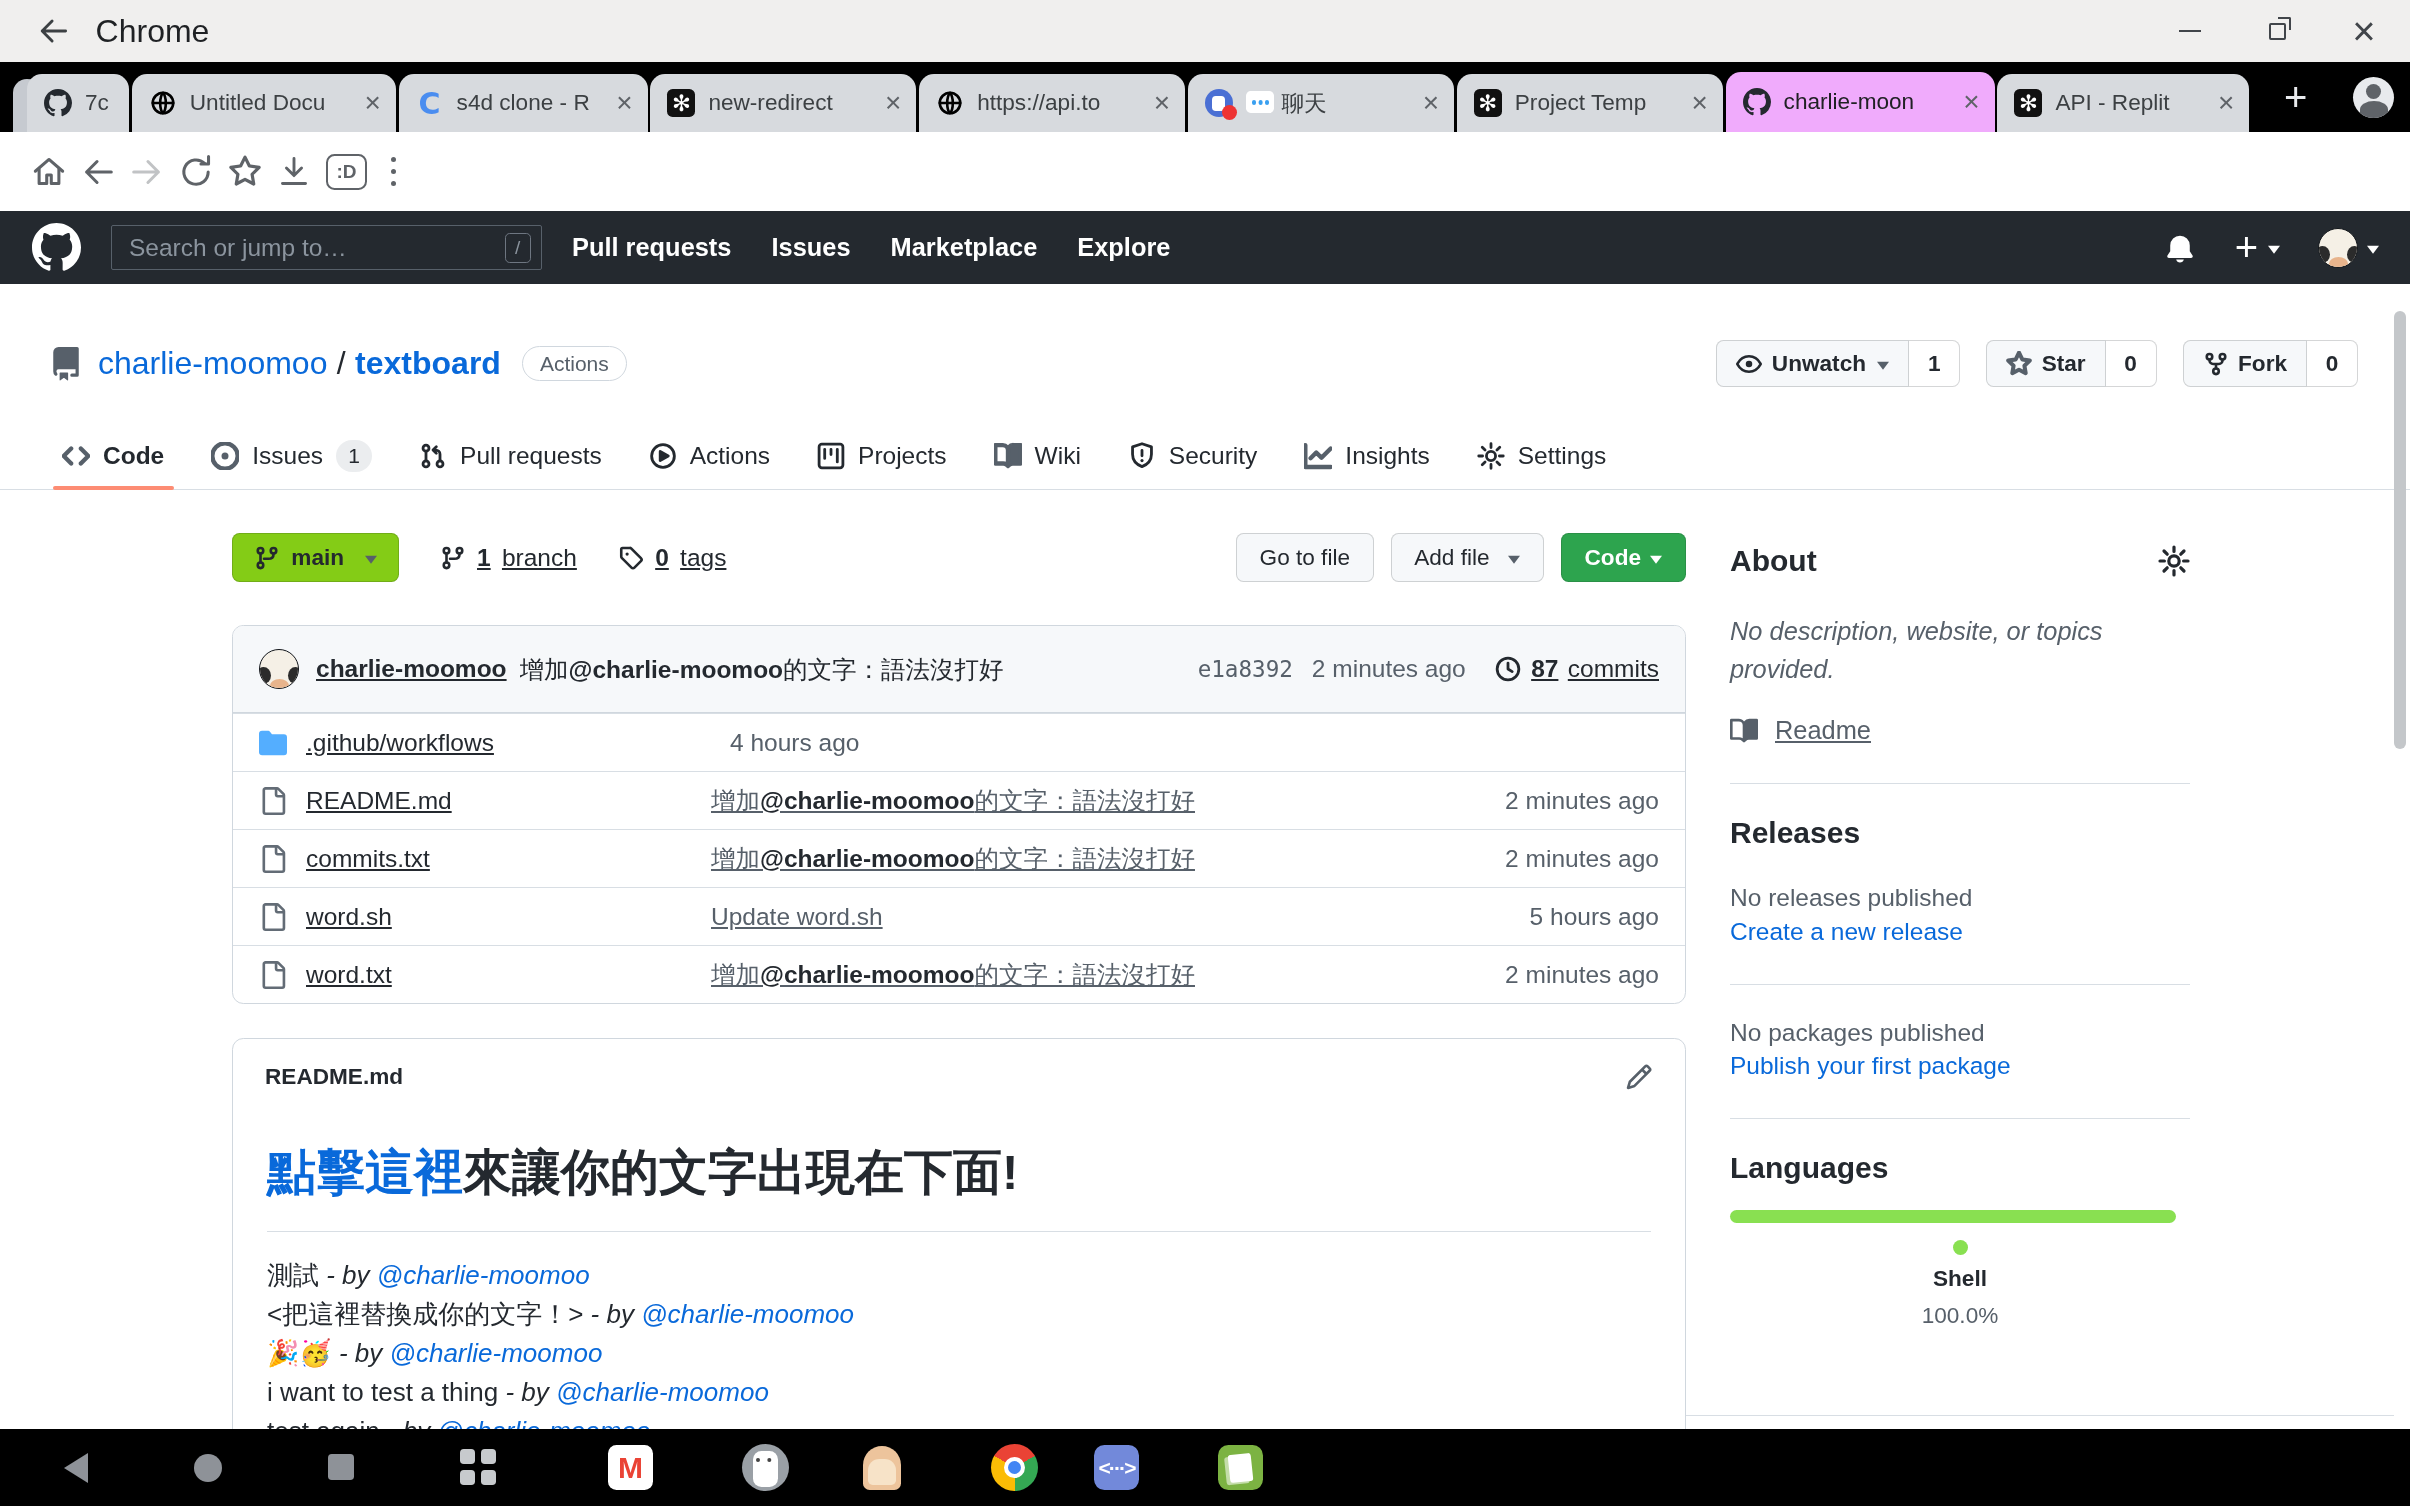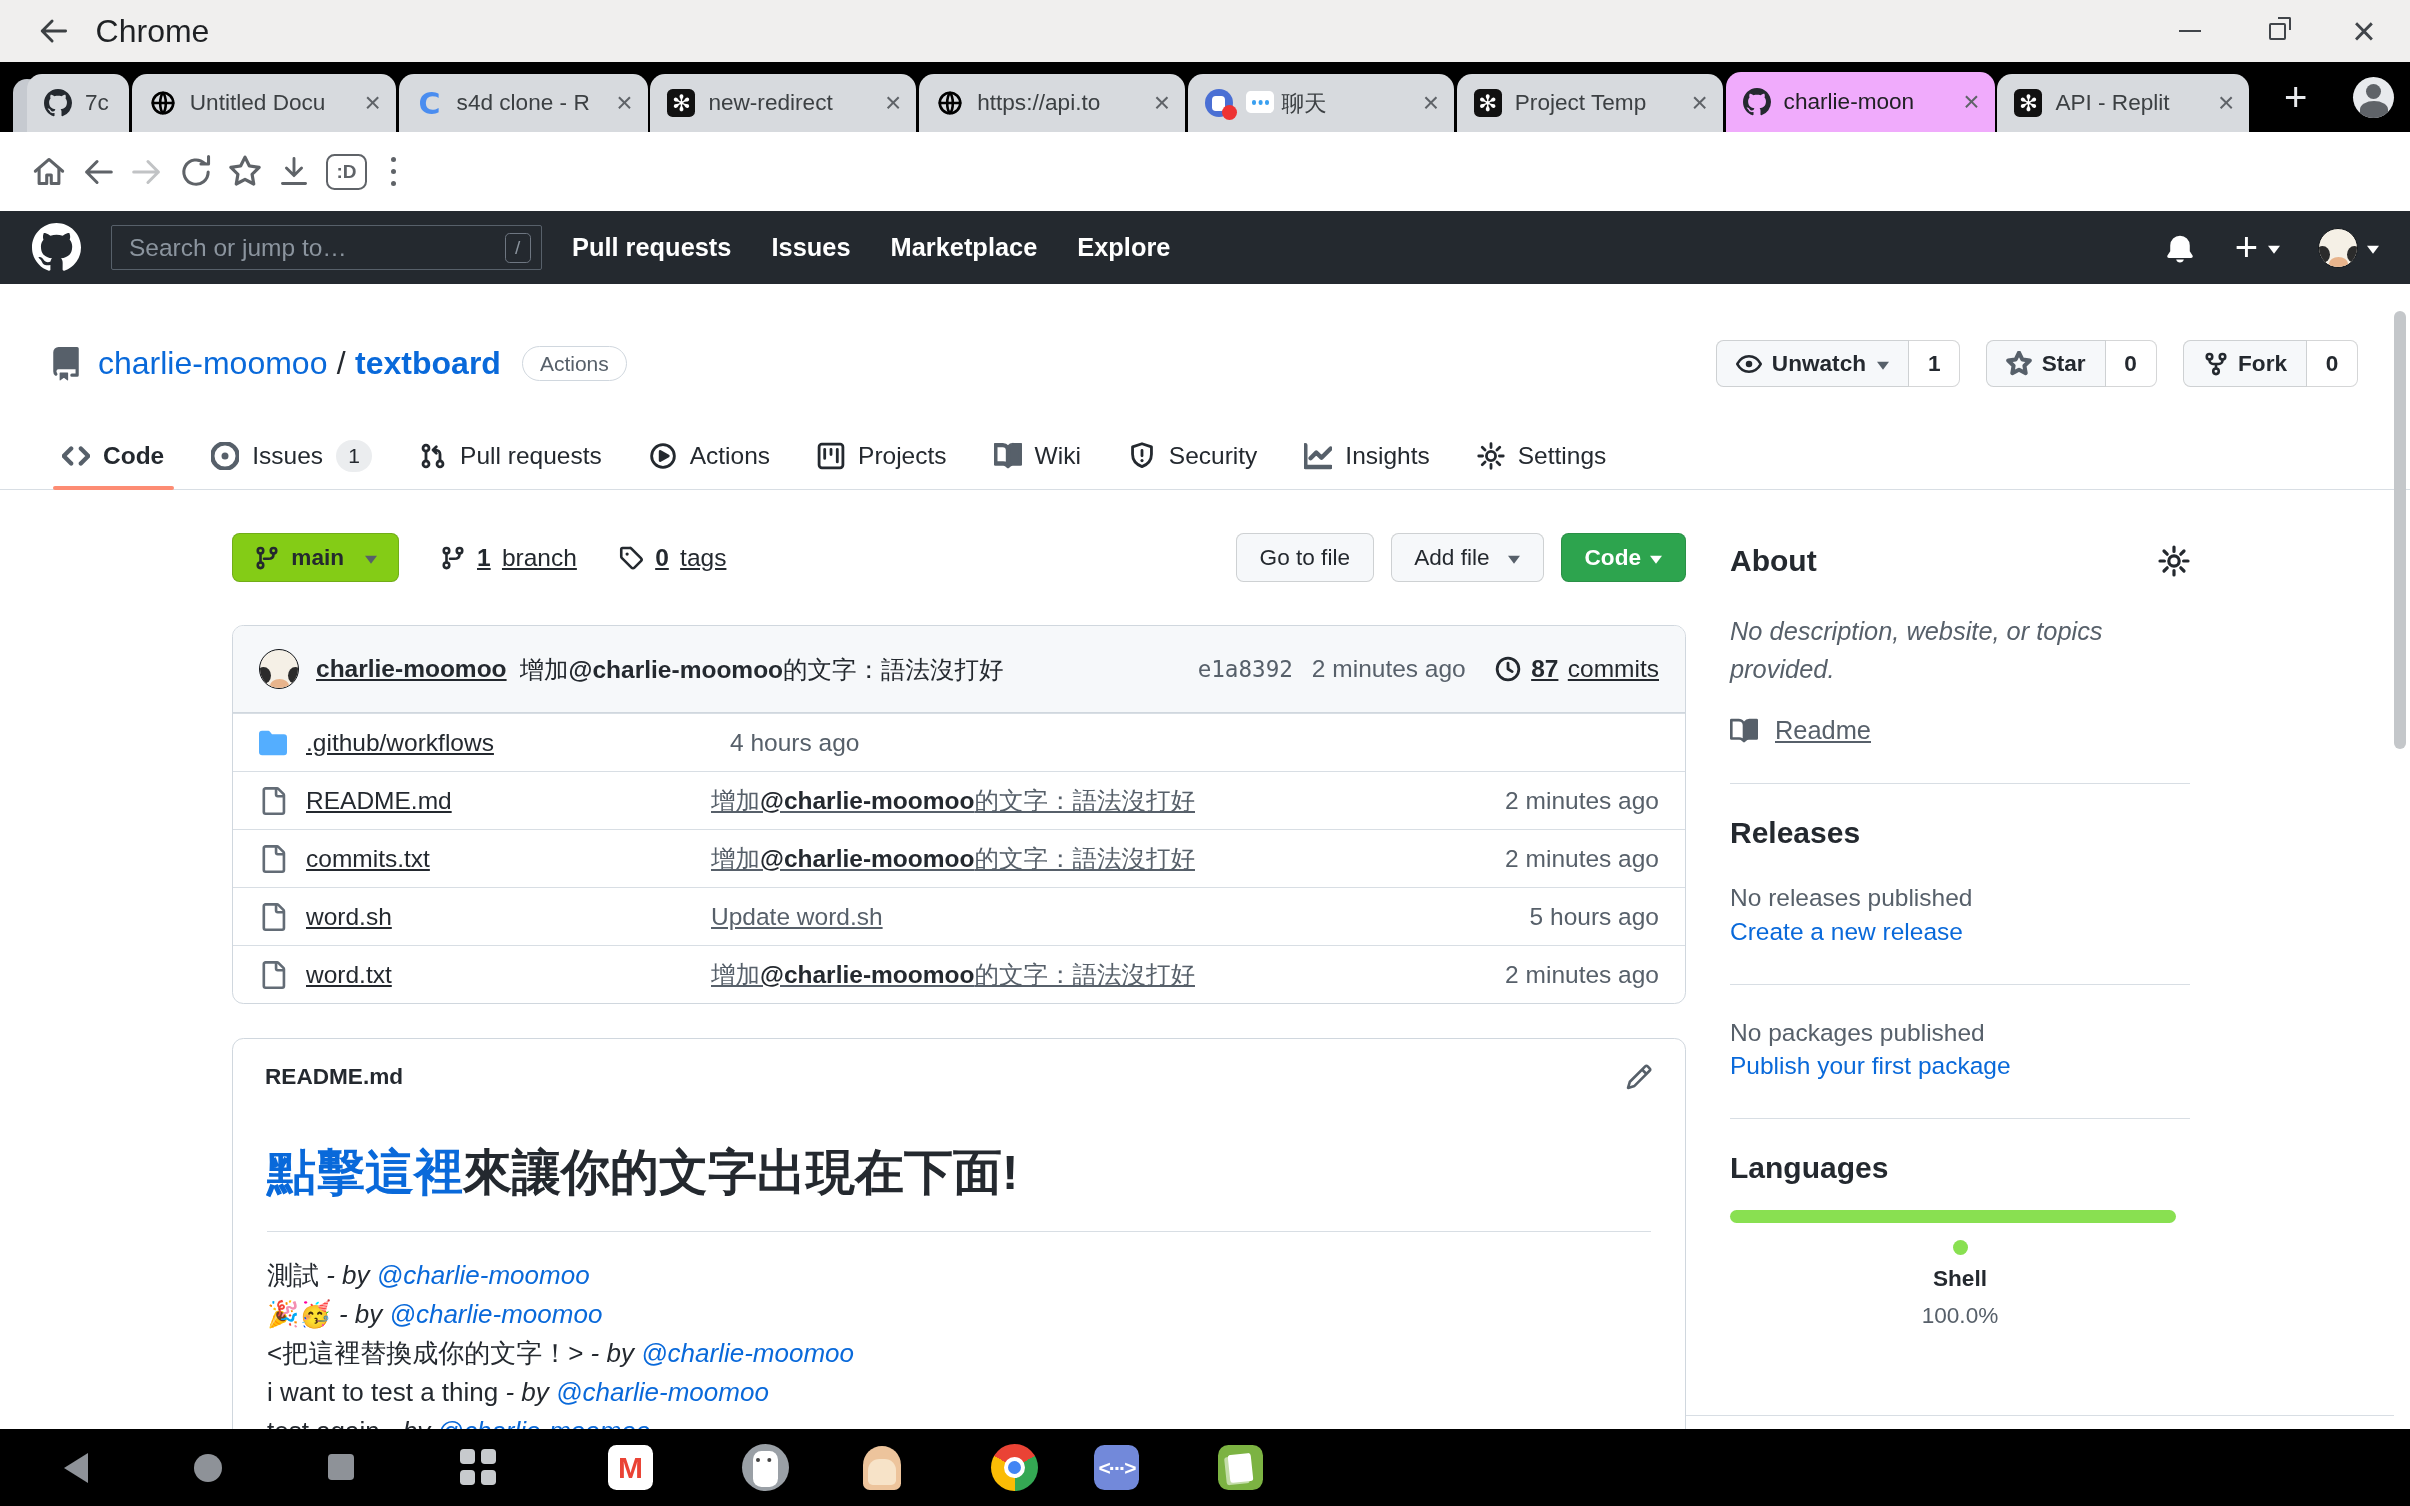--- a/index.html
+++ b/index.html
@@ -686,22 +686,22 @@
         <div class="rm-head">
           <span class="rm-title">README.md</span>
           <svg class="pencil" viewBox="0 0 16 16">
               <use href="#i-pencil"></use>
             </svg>
         </div>
         <div class="rm-body">
           <h1 class="rm-h1"><a href="#">點擊這裡</a><span>來讓你的文字出現在下面!</span></h1>
           <div class="rm-lines">
             <div><span>測試</span><span class="by"> - by </span><a href="#">@charlie-moomoo</a></div>
+            <div><span>&lt;把這裡替換成你的文字！&gt;</span><span class="by"> - by </span><a href="#">@charlie-moomoo</a></div>
             <div><span>🎉🥳</span><span class="by"> - by </span><a href="#">@charlie-moomoo</a></div>
-            <div><span>&lt;把這裡替換成你的文字！&gt;</span><span class="by"> - by </span><a href="#">@charlie-moomoo</a></div>
             <div><span>i want to test a thing</span><span class="by"> - by </span><a href="#">@charlie-moomoo</a></div>
             <div><span>test again</span><span class="by"> - by </span><a href="#">@charlie-moomoo</a></div>
           </div>
         </div>
       </div>
     </div>
 
     <div class="sidebar">
       <div class="sb-h2">
         <span>About</span>

